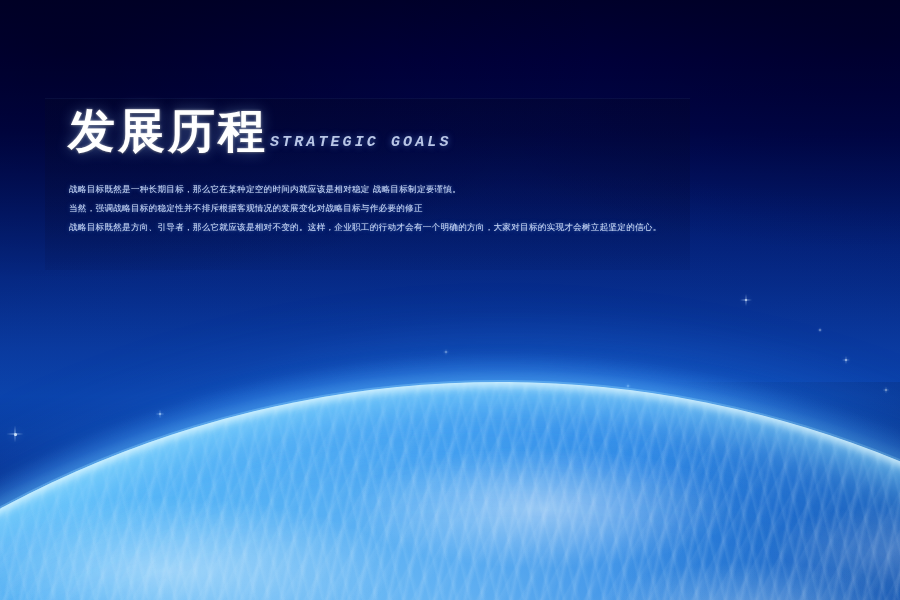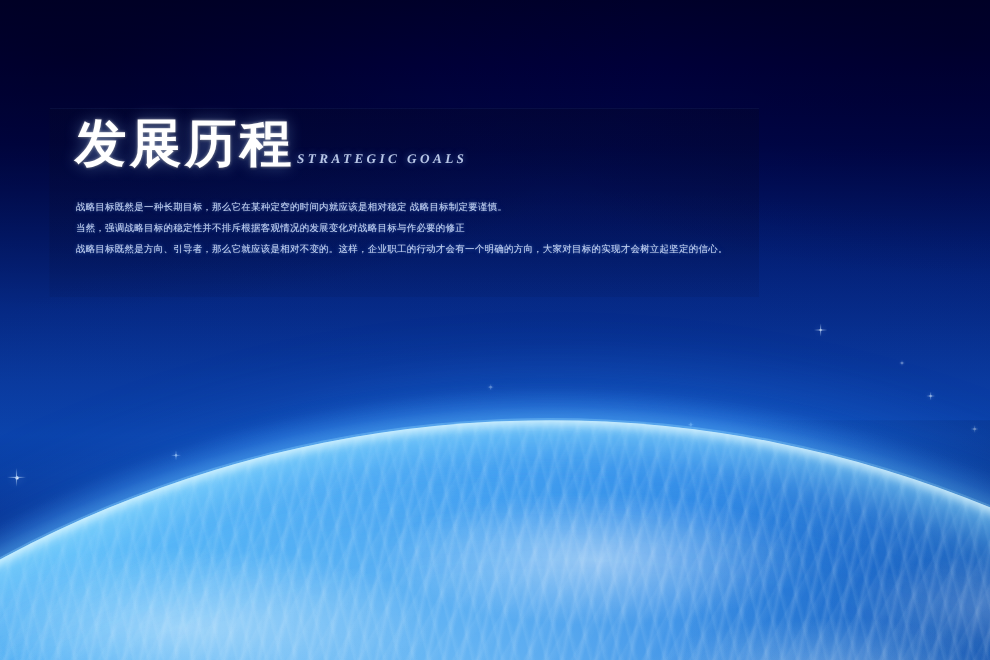--- a/index.html
+++ b/index.html
@@ -217,22 +217,22 @@
     font-weight: 700;
     color: #ffffff;
     letter-spacing: 3px;
     line-height: 1;
     text-shadow:
       0 0 3px rgba(255,255,255,0.55),
       0 0 14px rgba(150,200,255,0.45),
       0 1px 2px rgba(0,0,20,0.6);
   }
   .title-en {
-    font-family: Liberation Serif, serif;
-    font-size: 12px;
+    font-family: Liberation Mono, monospace;
+    font-size: 15px;
     font-style: italic;
     font-weight: 700;
     color: #b9c6e6;
     letter-spacing: 3.1px;
     line-height: 1;
     margin-left: 2px;
     margin-bottom: 4px;
     text-shadow: 0 0 6px rgba(120,170,255,0.5);
   }
 

